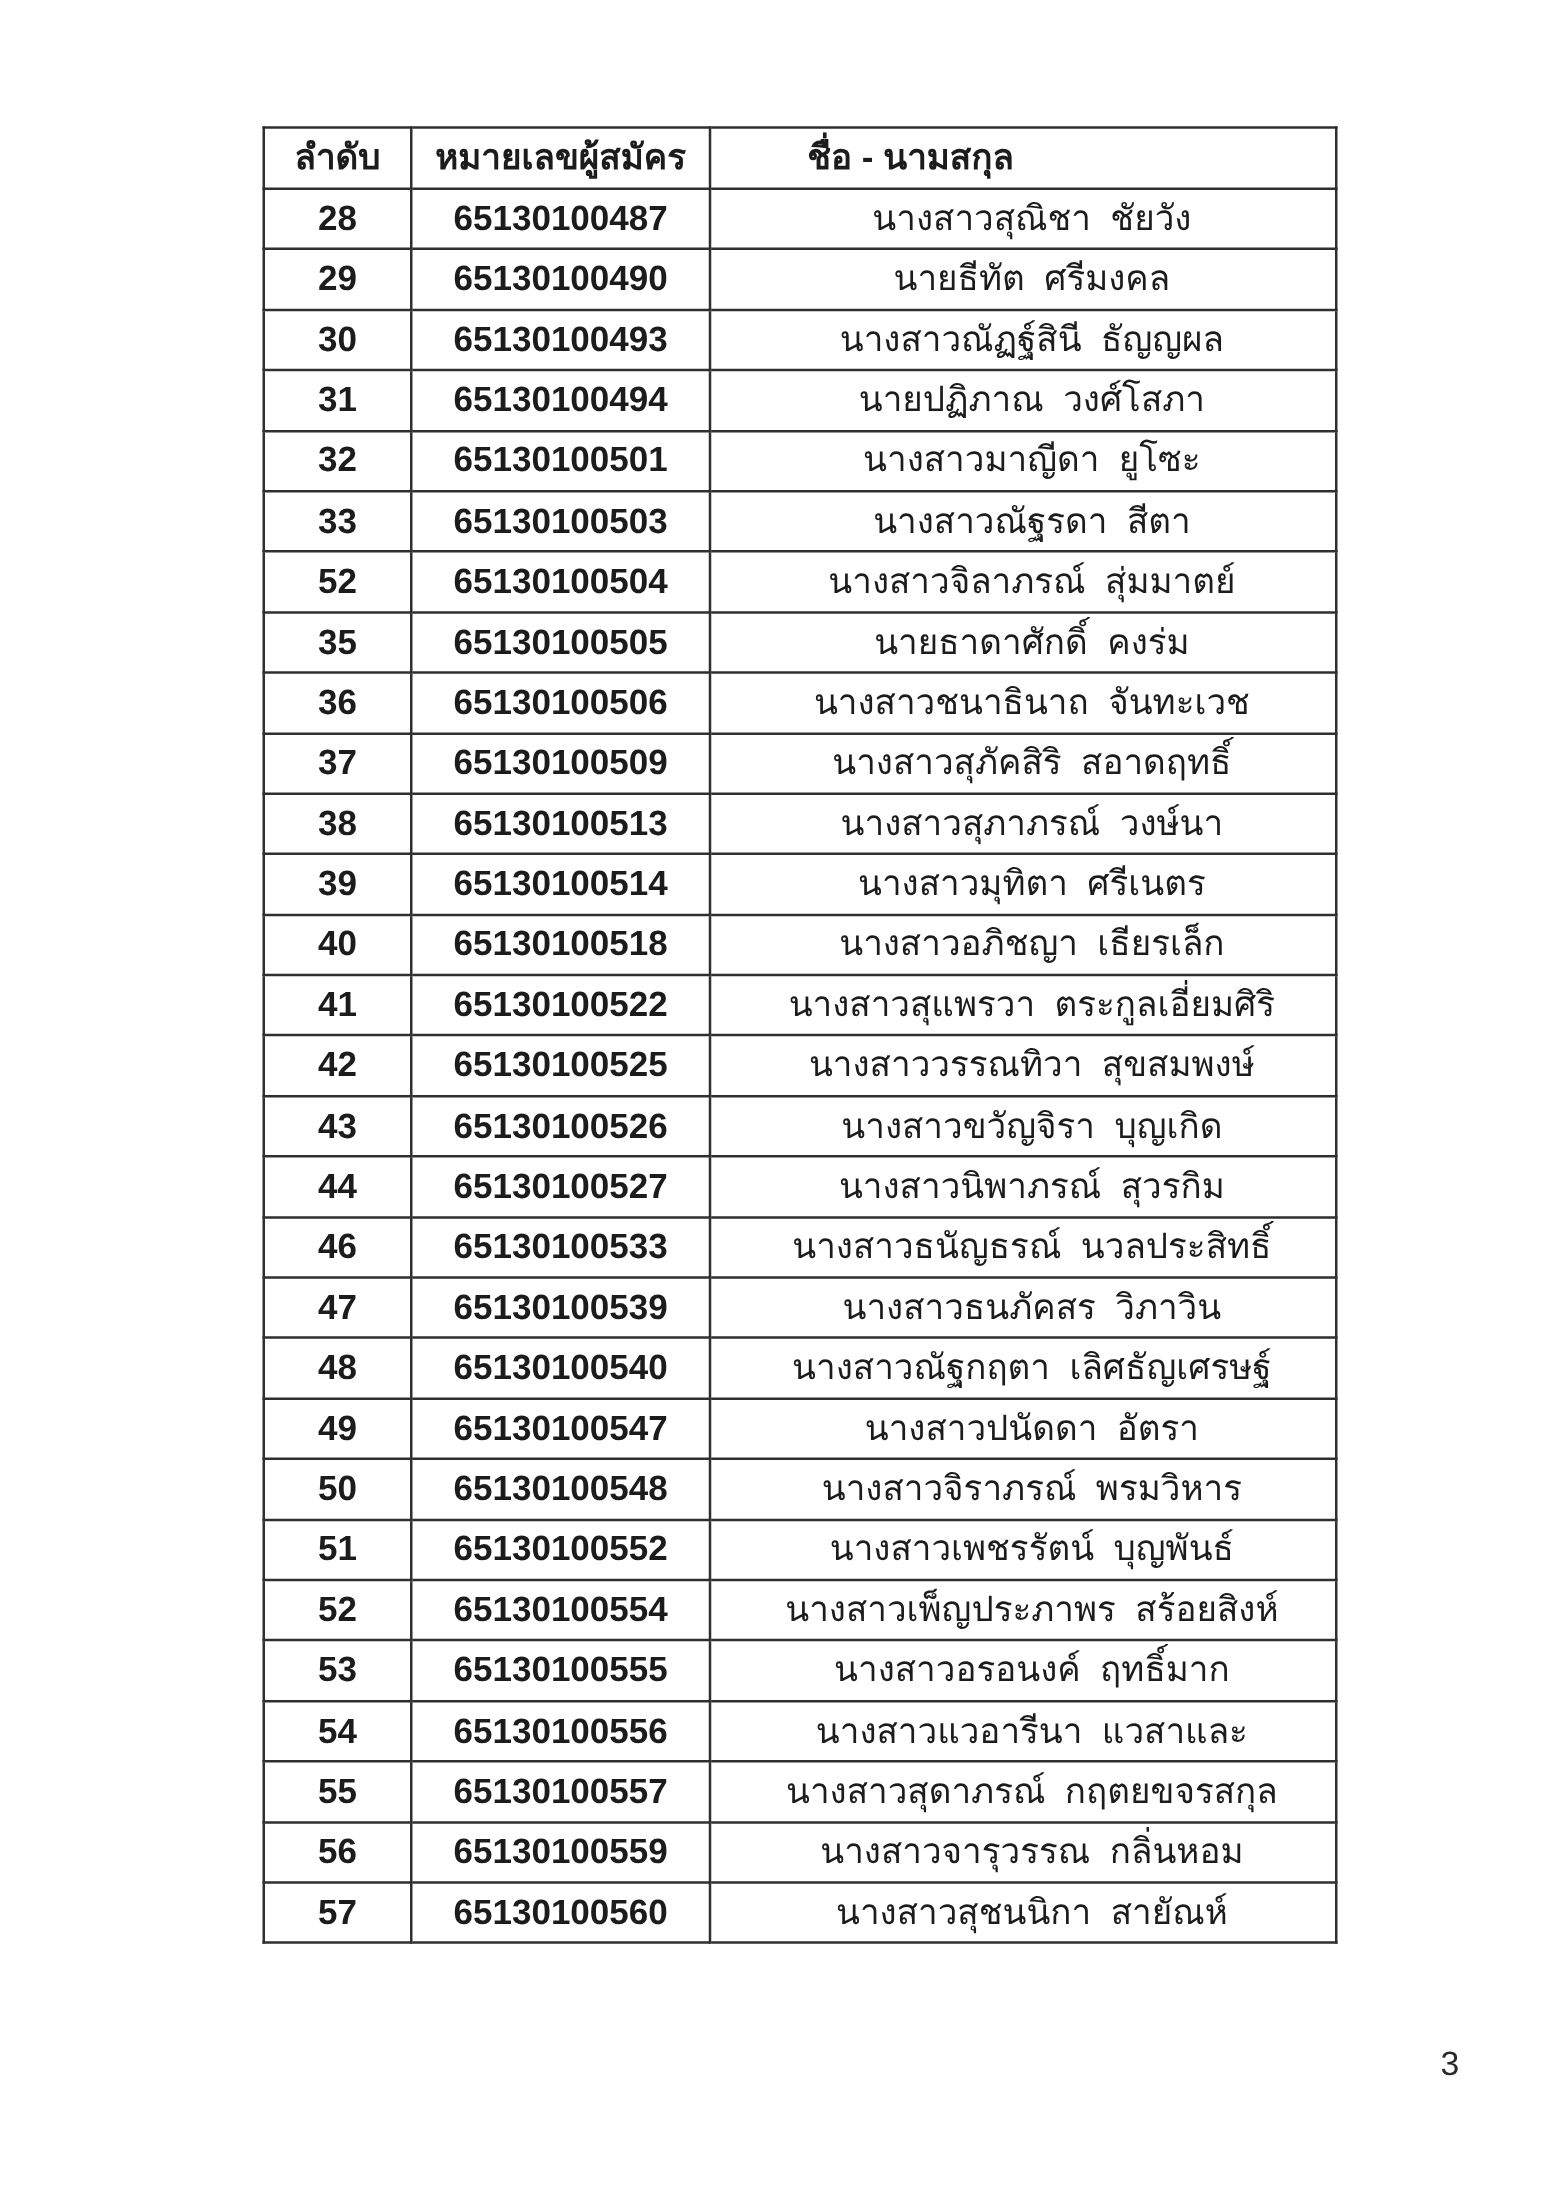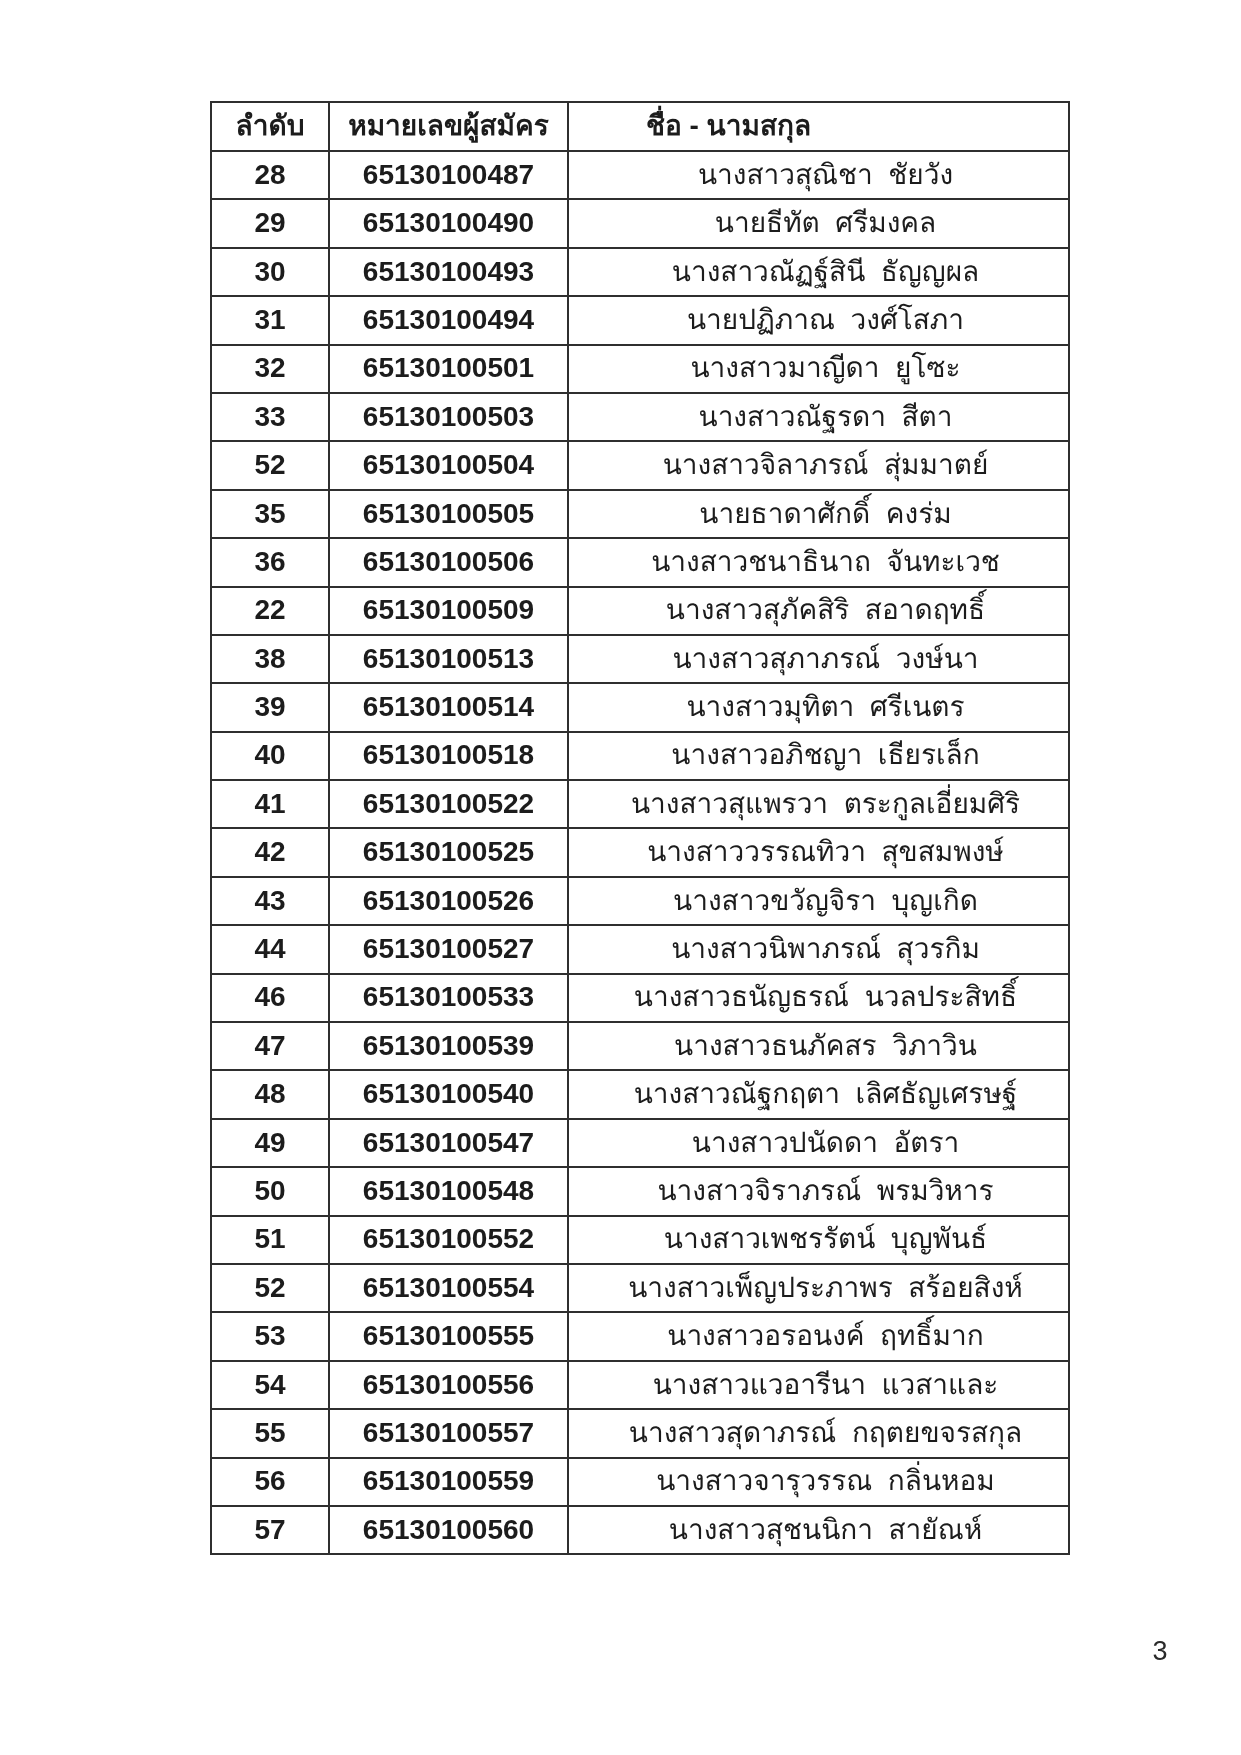--- a/index.html
+++ b/index.html
@@ -131,21 +131,21 @@
           <td class="cell-order">35</td>
           <td class="cell-no">65130100505</td>
           <td class="cell-name">นายธาดาศักดิ์  คงร่ม</td>
         </tr>
         <tr>
           <td class="cell-order">36</td>
           <td class="cell-no">65130100506</td>
           <td class="cell-name">นางสาวชนาธินาถ  จันทะเวช</td>
         </tr>
         <tr>
-          <td class="cell-order">22</td>
+          <td class="cell-order">37</td>
           <td class="cell-no">65130100509</td>
           <td class="cell-name">นางสาวสุภัคสิริ  สอาดฤทธิ์</td>
         </tr>
         <tr>
           <td class="cell-order">38</td>
           <td class="cell-no">65130100513</td>
           <td class="cell-name">นางสาวสุภาภรณ์  วงษ์นา</td>
         </tr>
         <tr>
           <td class="cell-order">39</td>

